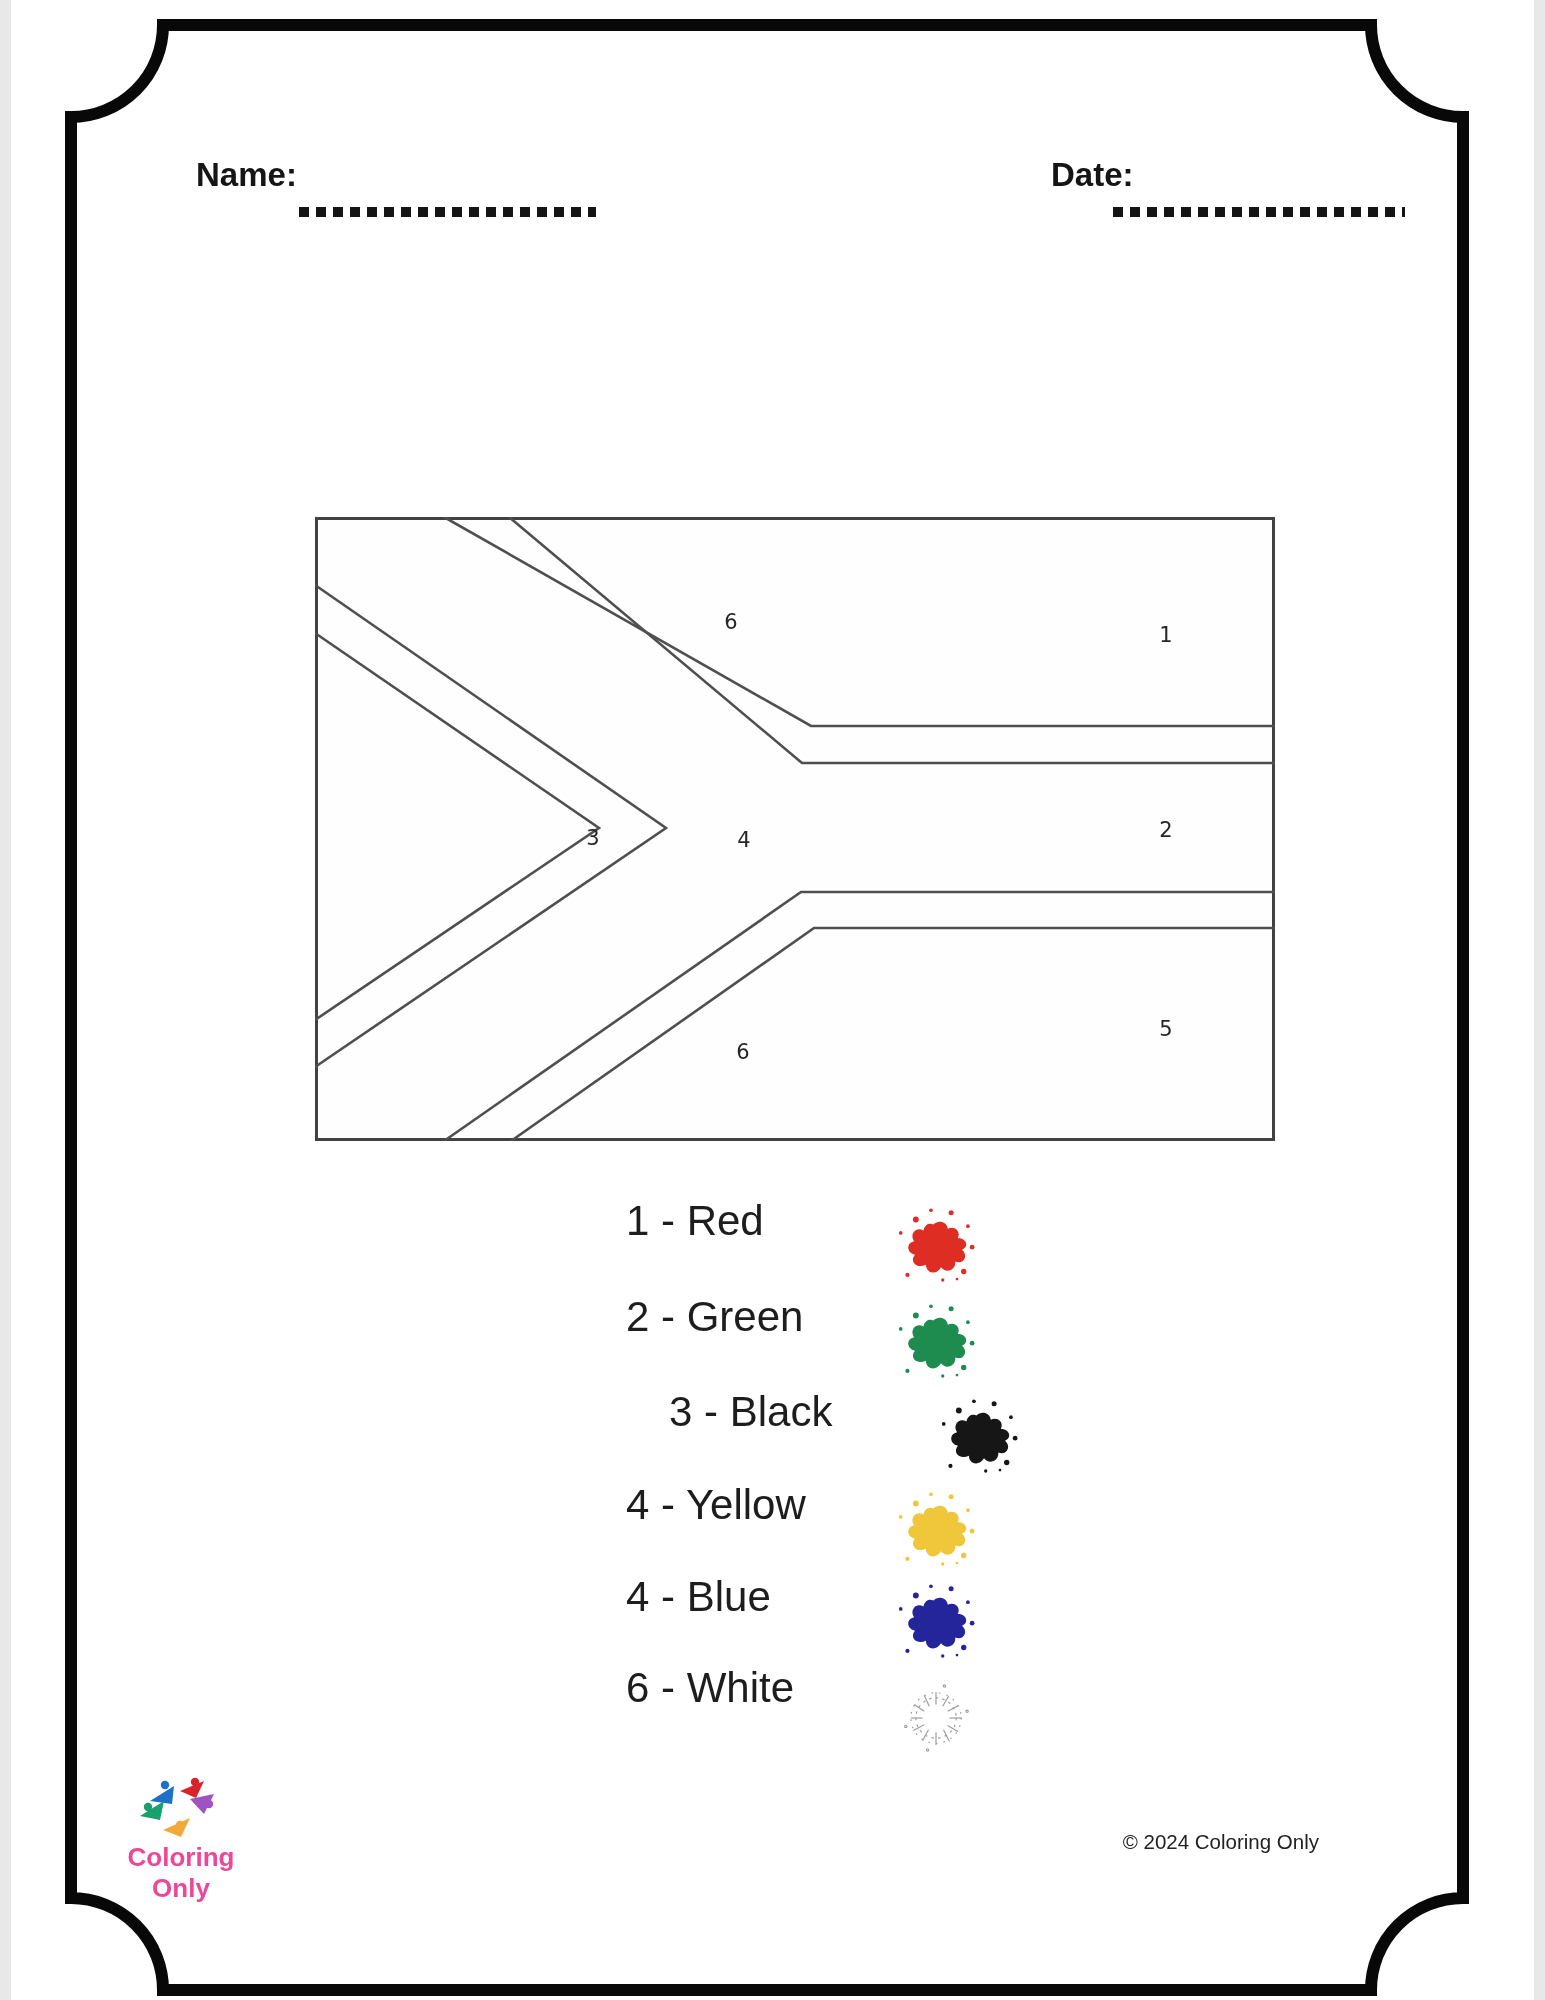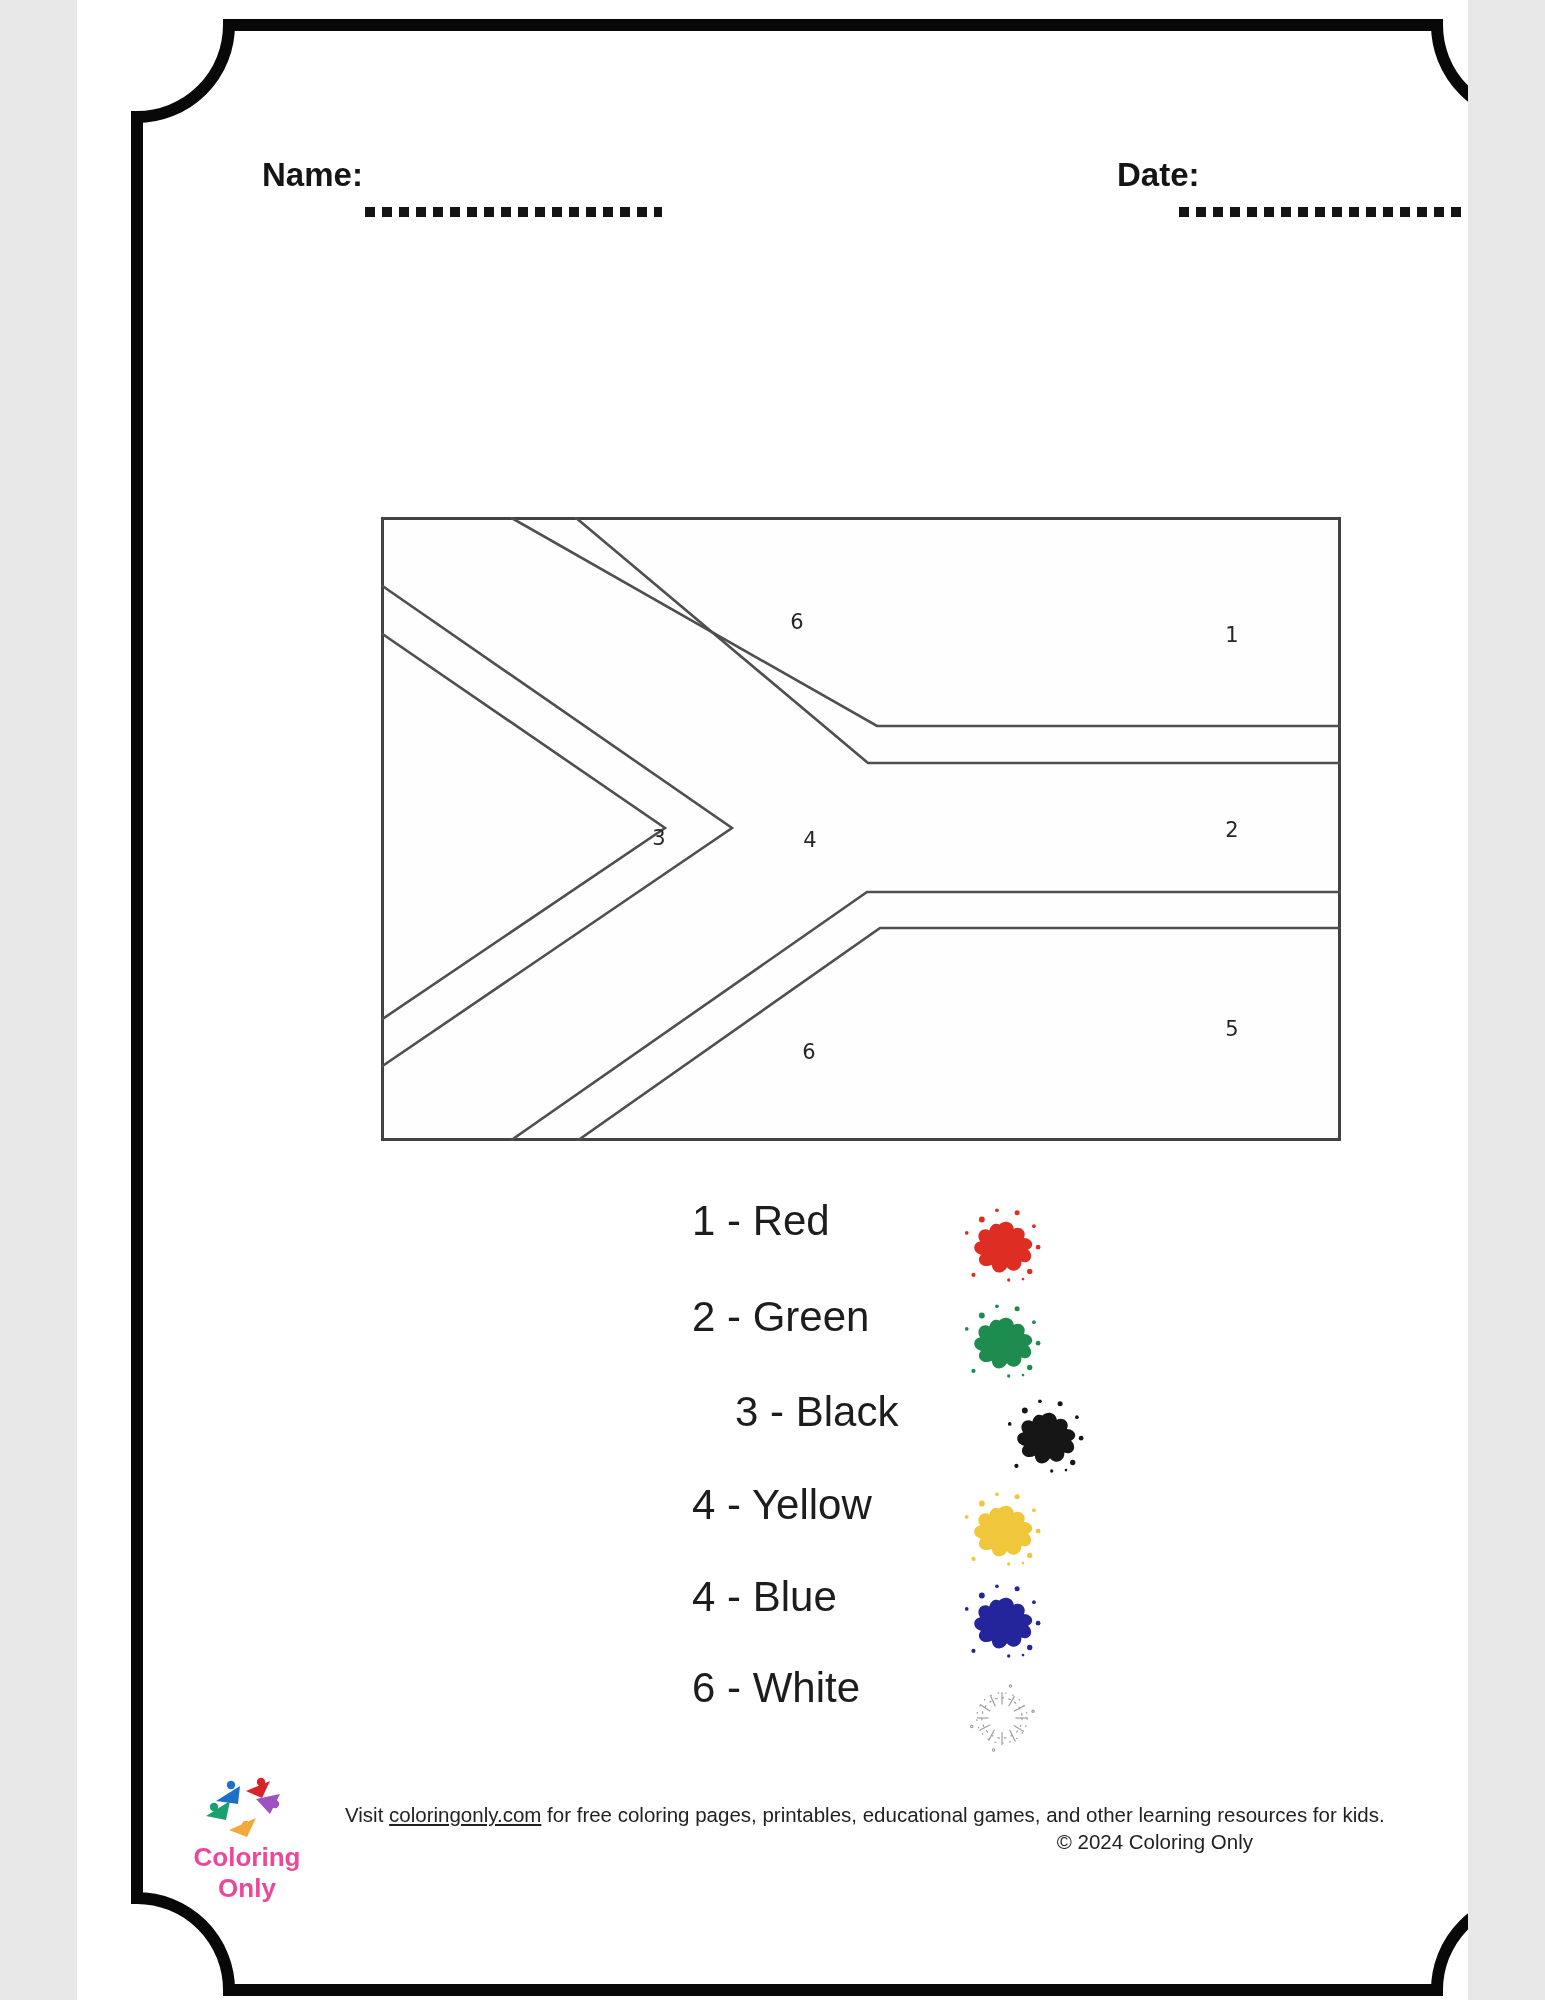--- a/index.html
+++ b/index.html
@@ -1,18 +1,18 @@
 <!DOCTYPE html>
 <html><head>
 <meta charset="utf-8">
 <style>
   html,body{margin:0;padding:0;background:#e8e8e8;}
   .page{
     position:relative;
-    width:1391px;height:2000px;
+    width:1523px;height:2000px;
     background:#ffffff;
     font-family:"Liberation Sans", sans-serif;
     overflow:hidden;
     margin:0 auto;
   }
   .abs{position:absolute;}
   
   .field-label{
     font-size:33px;font-weight:700;color:#151515;line-height:36px;
   }
@@ -184,17 +184,16 @@
       <circle cx="73" cy="28" r="4.2" fill="#a052c0"></circle>
       <path d="M54 23 L78 18 L68 38 Z" fill="#a052c0"></path>
       <circle cx="12" cy="31" r="4.2" fill="#18a06e"></circle>
       <path d="M4 40 L28 25 L24 44 Z" fill="#18a06e"></path>
       <circle cx="44" cy="49" r="4.2" fill="#f2a93b"></circle>
       <path d="M27 54 L54 42 L45 61 Z" fill="#f2a93b"></path>
     </g>
   </svg>
   <div class="abs logo-text">Coloring Only</div>
 
-  <div class="abs footer-line1"><span>Visit </span><span class="link">coloringonly.com</span><span> for free coloring pages, printables, educational games, and other learning resources for kids.</span></div>
 
   <div class="abs footer-line2">© 2024 Coloring Only</div>
 
 </div>
 
 </body></html>

